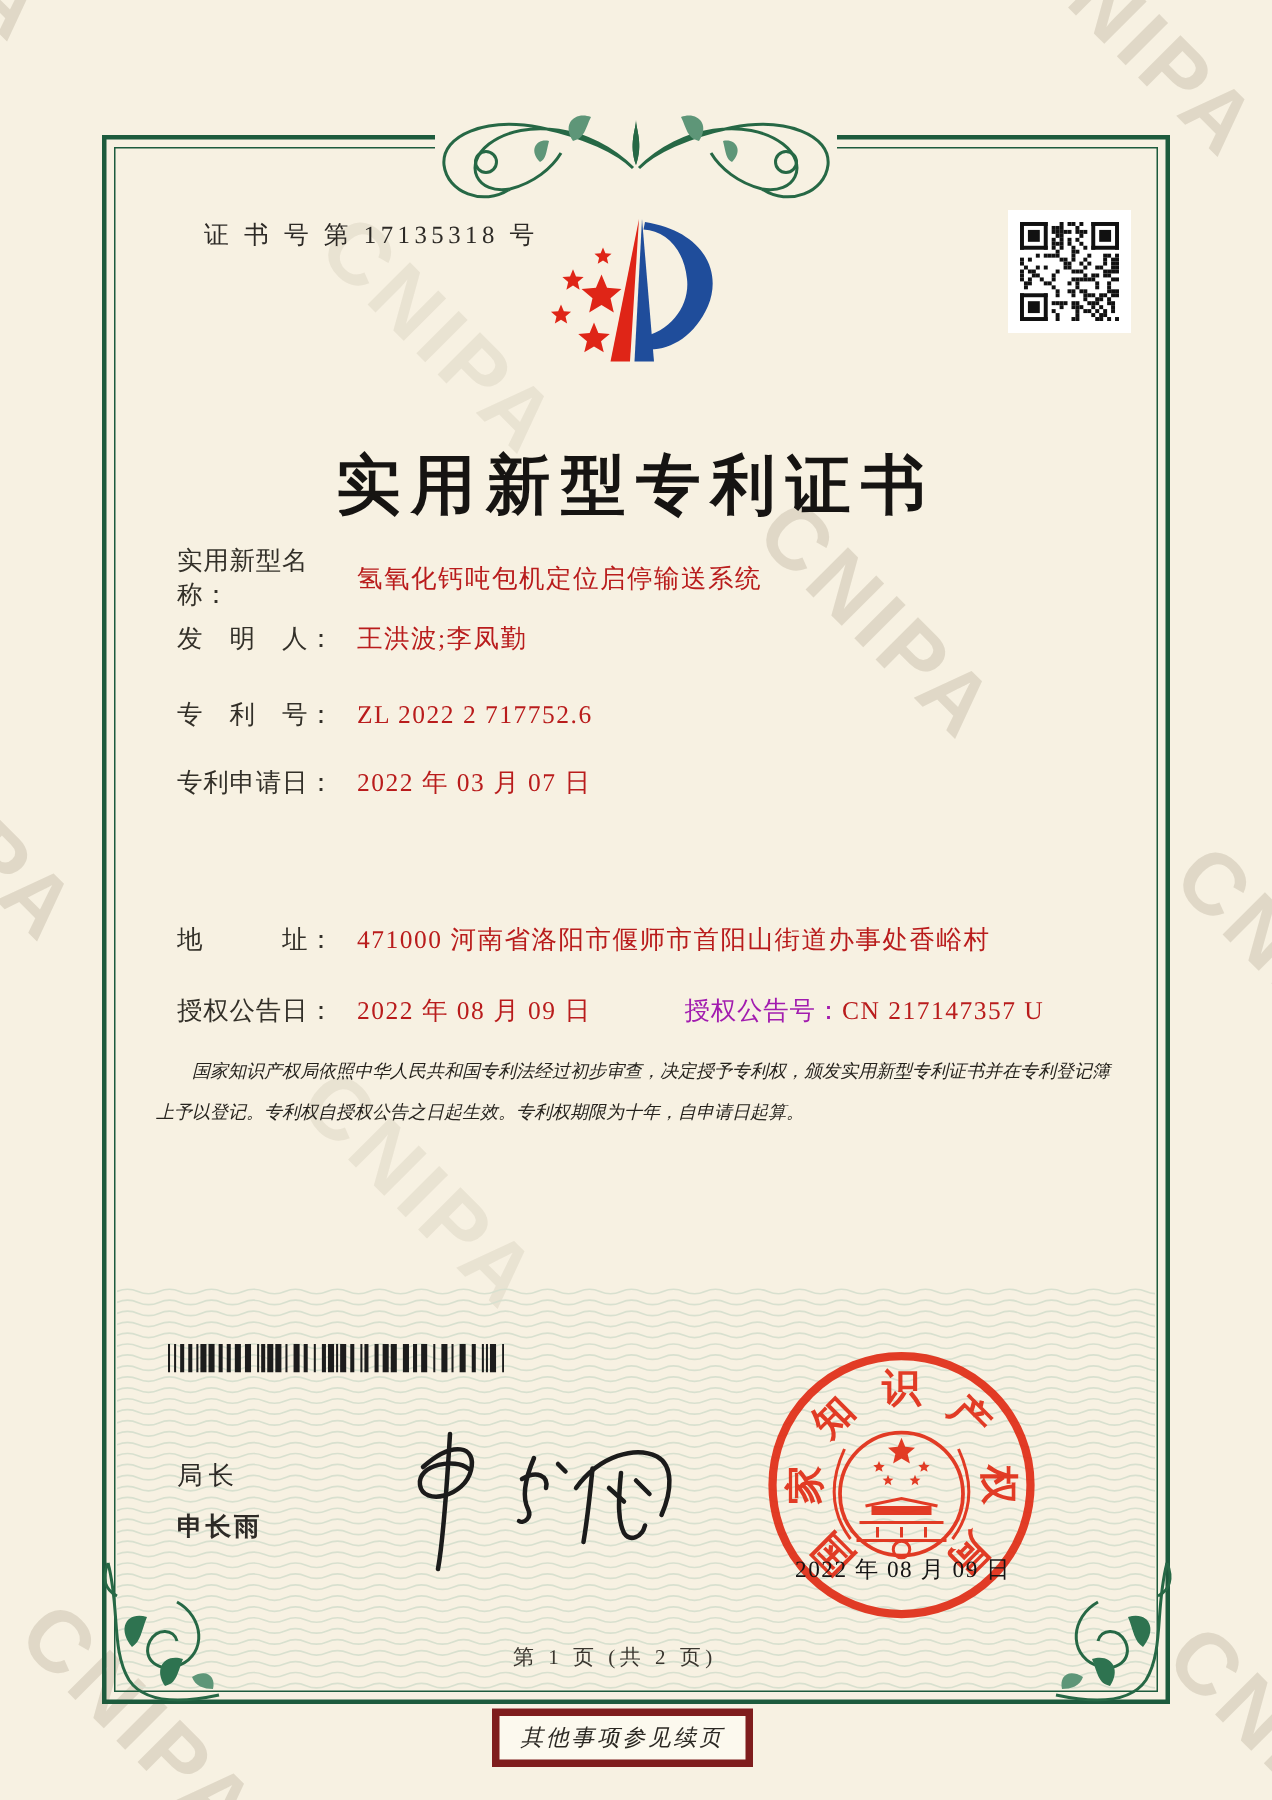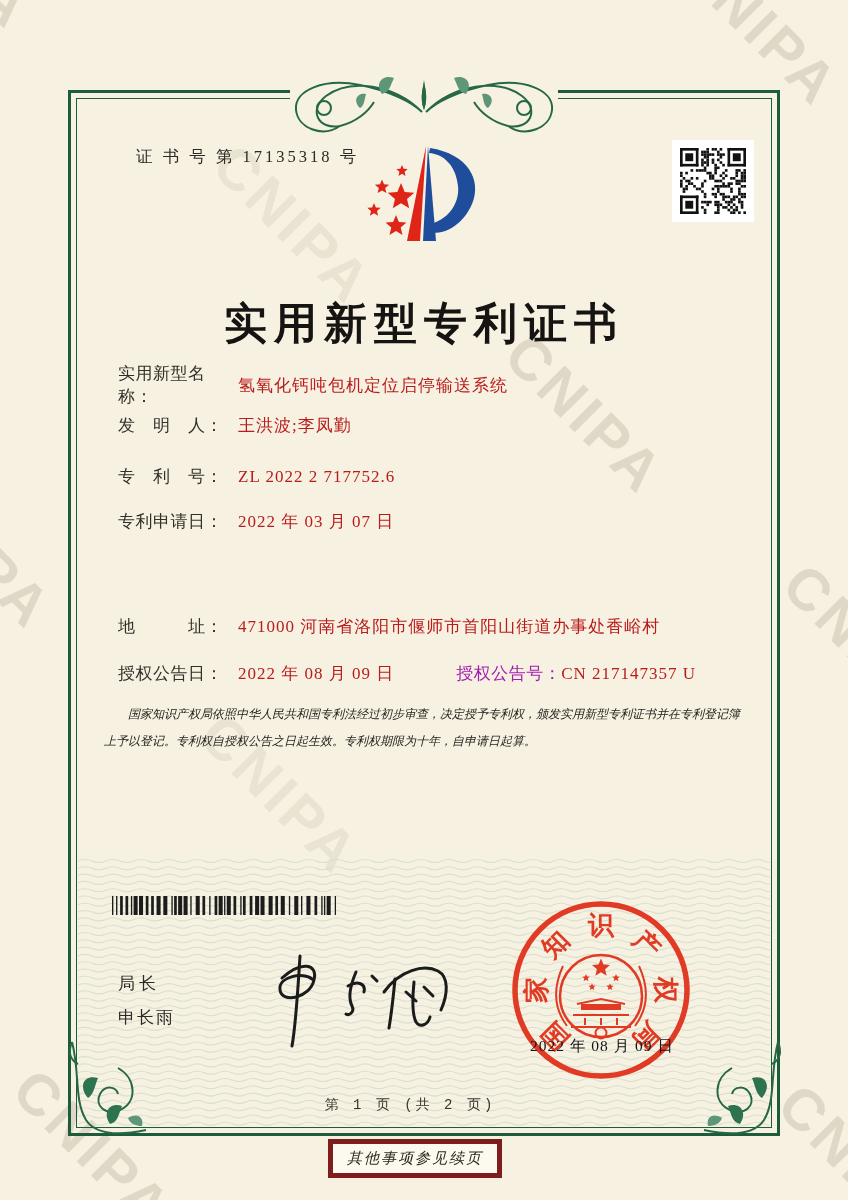--- a/index.html
+++ b/index.html
@@ -31,27 +31,27 @@
   .field-row{position:absolute;left:118px;display:flex;align-items:center;font-size:17px;z-index:3;width:640px;}
   .flabel{flex:none;width:120px;letter-spacing:0.5px;color:#333029;}
   .fvalue{letter-spacing:1px;color:#b91c1c;}
   .flabel2{margin-left:62px;letter-spacing:0.5px;color:#a21caf;}
   .r1{top:362px}.r2{top:414px}.r3{top:465px}.r4{top:510px}.r5{top:564px}.r6{top:615px}.r7{top:662px}
   .para{position:absolute;left:104px;top:701px;width:640px;font-size:12px;line-height:27px;
       font-style:italic;color:#26231e;z-index:3;}
   .para p{margin:0;text-indent:2em;}
   .barcode{position:absolute;left:112px;top:896px;z-index:3;}
   .signer-title{position:absolute;left:118px;top:972px;font-size:17px;letter-spacing:4px;z-index:3;}
-  .signer-name{position:absolute;left:118px;top:1006px;font-size:17px;letter-spacing:2px;z-index:3;}
+  .signer-name{position:absolute;left:118px;top:1006px;font-size:17px;letter-spacing:2px;z-index:3;font-weight:bold;}
   .signature{position:absolute;left:252px;top:948px;z-index:3;}
   .seal{position:absolute;left:505px;top:894px;z-index:3;}
   .seal-date{position:absolute;left:524px;top:1036px;width:156px;text-align:center;
       font-size:15.5px;color:#141414;letter-spacing:1px;z-index:4;}
   .page-info{position:absolute;left:0;top:1096px;width:820px;text-align:center;
-      font-size:14px;letter-spacing:3px;color:#3a362f;z-index:3;font-family:Liberation Mono, monospace;}
+      font-size:14px;letter-spacing:3px;color:#3a362f;z-index:3;}
   .cont-box{position:absolute;left:328px;top:1139px;background:#fcf9ee;border:5px solid #7f1d1d;
       padding:5px 14px;font-size:15px;font-style:italic;letter-spacing:2px;color:#2b2823;z-index:3;}
 </style>
 </head>
 <body>
 
 <div class="page">
 
   <span class="wm" style="left:-145px;top:-85px">CNIPA</span>
   <span class="wm" style="left:662px;top:-8px">CNIPA</span>

